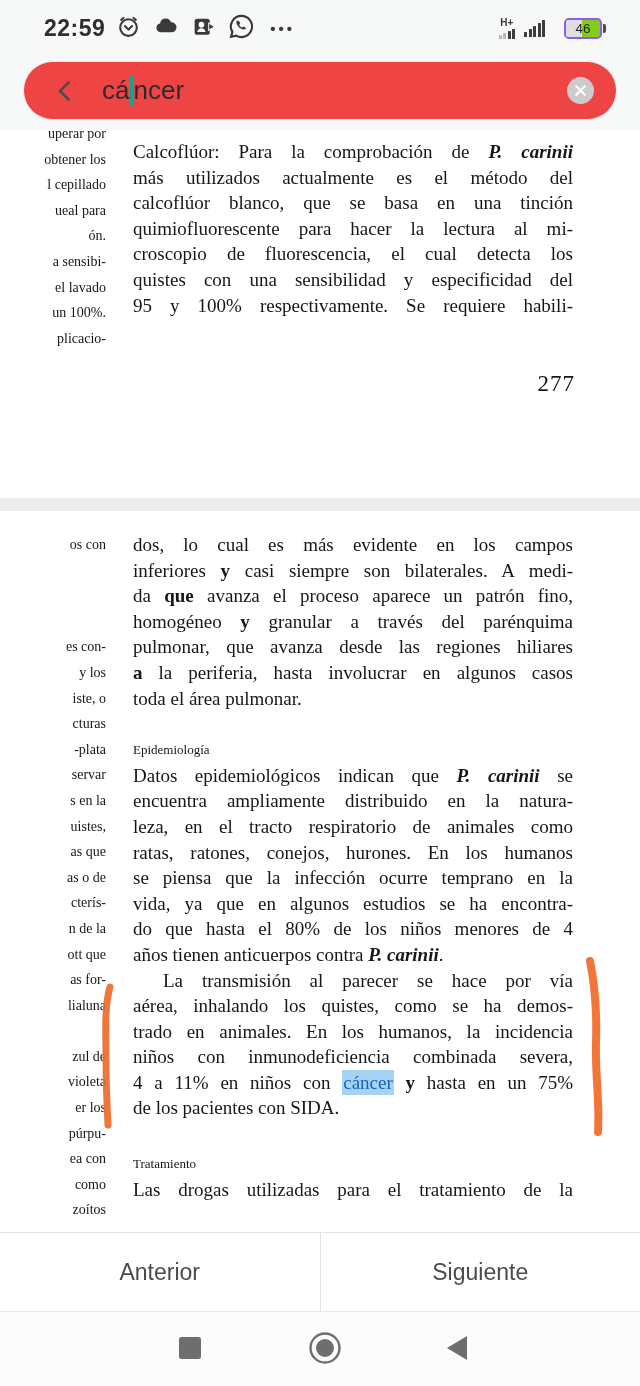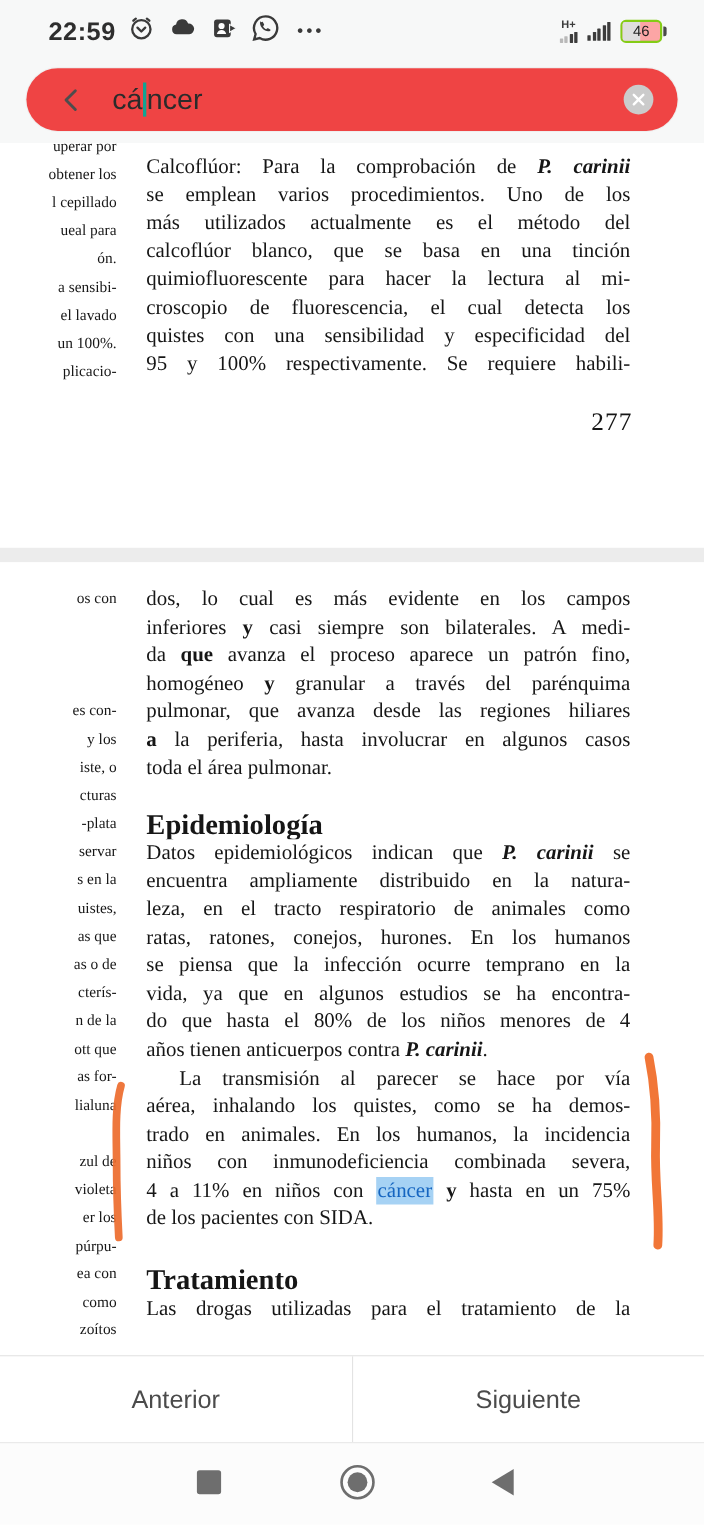--- a/index.html
+++ b/index.html
@@ -13,41 +13,41 @@
   .status-bar{position:absolute;top:0;left:0;right:0;height:56px;display:flex;align-items:center;}
   .sb-left{display:flex;align-items:center;gap:11px;padding-left:44px;}
   .sb-time{font-size:23px;font-weight:600;color:#2e2e2e;letter-spacing:.5px;}
   .sb-dots{font-size:15px;color:#3a3a3a;letter-spacing:3px;font-weight:bold;padding-left:4px;}
   .sb-right{margin-left:auto;display:flex;align-items:center;gap:9px;padding-right:38px;}
   .sim1{display:flex;flex-direction:column;align-items:center;line-height:1;}
   .sim1 .hplus{font-size:10px;font-weight:bold;color:#3c3c3c;margin-bottom:1px;}
   .bars{display:flex;align-items:flex-end;gap:1.5px;}
   .bars i{display:block;width:3px;background:#3c3c3c;border-radius:.5px;}
   .bars i.dim{background:#b9b9b9;}
-  .battery{position:relative;width:38px;height:21px;border:2px solid #84cc16;border-radius:5px;box-sizing:border-box;background:#fca5a5;}
+  .battery{position:relative;width:38px;height:21px;border:2px solid #8b5cf6;border-radius:5px;box-sizing:border-box;background:#84cc16;margin-left:10px;}
   .battery::after{content:'';position:absolute;right:-6px;top:4px;width:3.5px;height:9px;background:#4a4a4a;border-radius:0 2px 2px 0;}
   .battery .lvl{position:absolute;left:0;top:0;bottom:0;width:46%;background:#dedede;border-radius:2px 0 0 2px;}
   .battery .num{position:relative;display:block;text-align:center;font-size:13.5px;line-height:17px;color:#1e1e1e;}
   
   .search-pill{
     position:absolute;top:62px;left:24px;width:592px;height:57px;background:#ef4444;
     border-radius:29px;display:flex;align-items:center;box-shadow:0 0 0 1px #efefef;
   }
   .back-btn{width:26px;height:26px;margin-left:28px;flex:none;}
   .search-text{margin-left:24px;font-size:26px;color:#2b2b2b;display:flex;align-items:center;}
   .cursor{display:inline-block;width:3px;height:31px;background:#12a392;margin:0 0.5px;}
   .clear-btn{margin-left:auto;margin-right:22px;width:27px;height:27px;border-radius:50%;background:#cbcbcb;display:flex;align-items:center;justify-content:center;flex:none;}
   
   .doc-serif{font-family:"Liberation Serif",serif;color:#161616;}
   .leftcol{position:absolute;left:0;width:106px;overflow:hidden;font-size:14px;}
   .rightcol{position:absolute;left:133px;width:440px;font-size:19px;}
   .lline{height:25.6px;line-height:25.6px;text-align:right;white-space:nowrap;}
   .tline{height:25.6px;line-height:25.6px;text-align:justify;text-align-last:justify;overflow:hidden;}
   .tline.tlast{text-align-last:left;}
-  .tline.thead{text-align-last:left;font-weight:bold;font-size:26px;}
+  .tline.thead{text-align-last:left;font-weight:normal;font-size:13px;}
   .seg-b{font-weight:bold;}
   .seg-i{font-style:italic;font-weight:bold;}
   .seg-hl{background:#a6d2f4;color:#1565c0;padding:16px 1px;}
   .page-num{position:absolute;top:371px;right:65px;font-size:23px;letter-spacing:1px;}
   .page-divider{position:absolute;top:498px;left:0;width:640px;height:13px;background:#ececec;}
   .marker-svg{position:absolute;top:0;left:0;z-index:5;pointer-events:none;}
   
   .footer-bar{position:absolute;top:1232px;left:0;width:640px;height:78px;background:#ffffff;border-top:1px solid #e3e3e3;display:flex;z-index:11;}
   .footer-btn{flex:1;display:flex;align-items:center;justify-content:center;font-size:23px;color:#4b4b4b;}
   .footer-sep{width:1px;background:#e3e3e3;}
@@ -69,21 +69,20 @@
       <div class="lline">l cepillado</div>
       <div class="lline">ueal para</div>
       <div class="lline">ón.</div>
       <div class="lline">a sensibi-</div>
       <div class="lline">el lavado</div>
       <div class="lline">un 100%.</div>
       <div class="lline">plicacio-</div>
     </div>
   <div class="rightcol doc-serif" style="top:139px;" id="p1-right">
       <div class="tline"><span class="seg-n">Calcoflúor: Para la comprobación de </span><span class="seg-i">P. carinii</span></div>
-      <div class="tline"><span class="seg-n">se emplean varios procedimientos. Uno de los</span></div>
       <div class="tline"><span class="seg-n">más utilizados actualmente es el método del</span></div>
       <div class="tline"><span class="seg-n">calcoflúor blanco, que se basa en una tinción</span></div>
       <div class="tline"><span class="seg-n">quimiofluorescente para hacer la lectura al mi-</span></div>
       <div class="tline"><span class="seg-n">croscopio de fluorescencia, el cual detecta los</span></div>
       <div class="tline"><span class="seg-n">quistes con una sensibilidad y especificidad del</span></div>
       <div class="tline"><span class="seg-n">95 y 100% respectivamente. Se requiere habili-</span></div>
     </div>
   <div class="page-num doc-serif">277</div>
 
   <div class="page-divider"></div>

